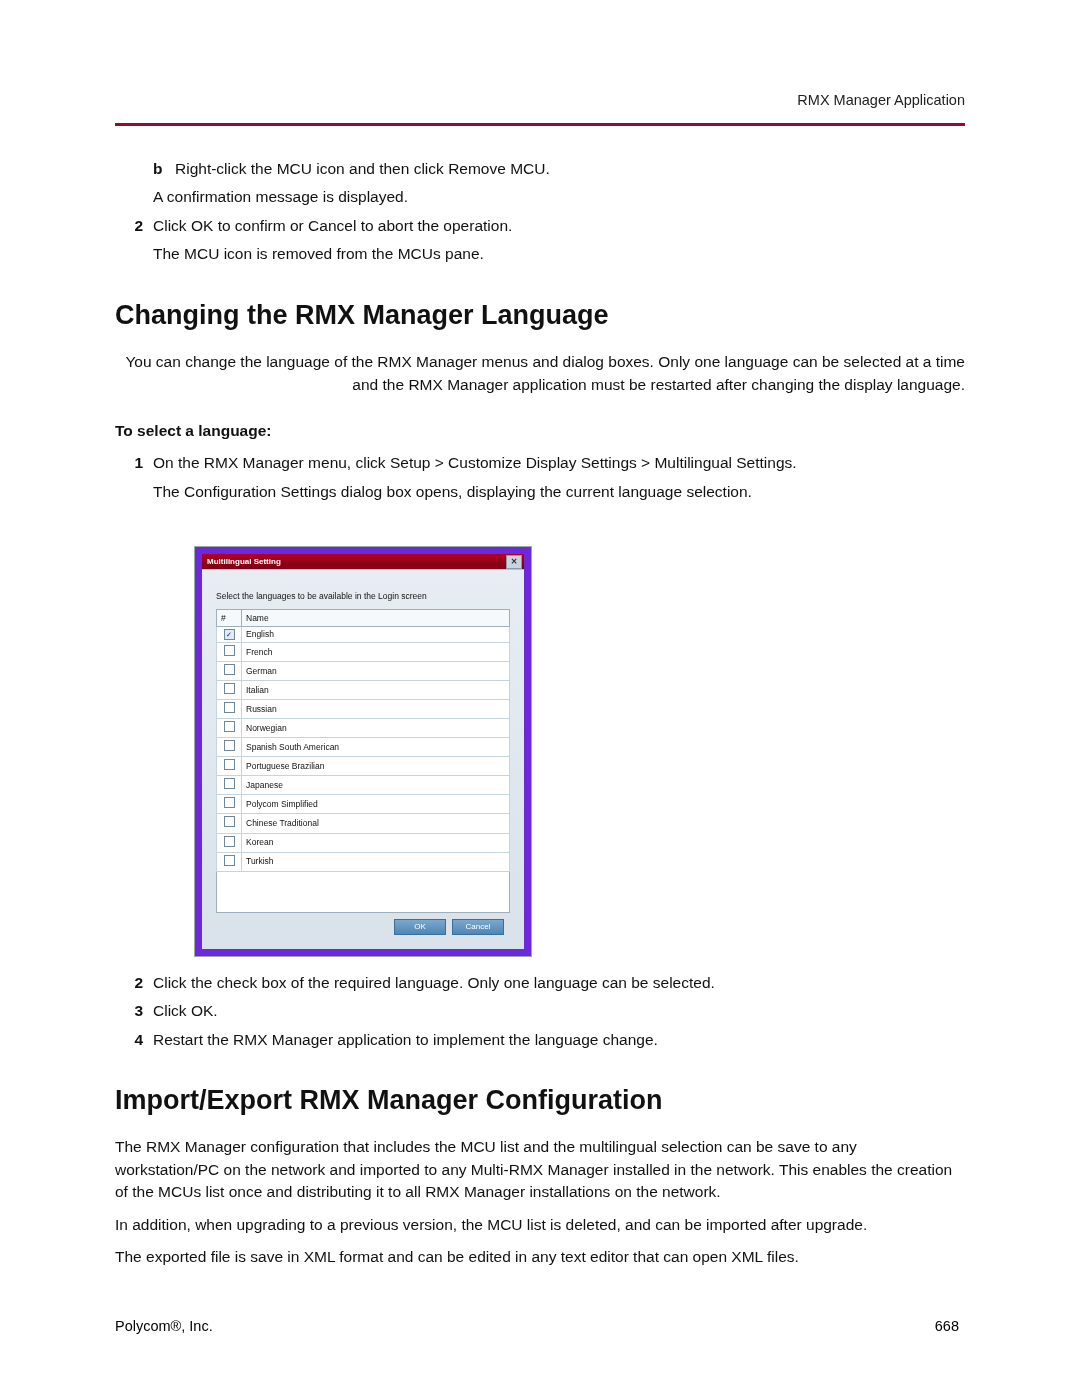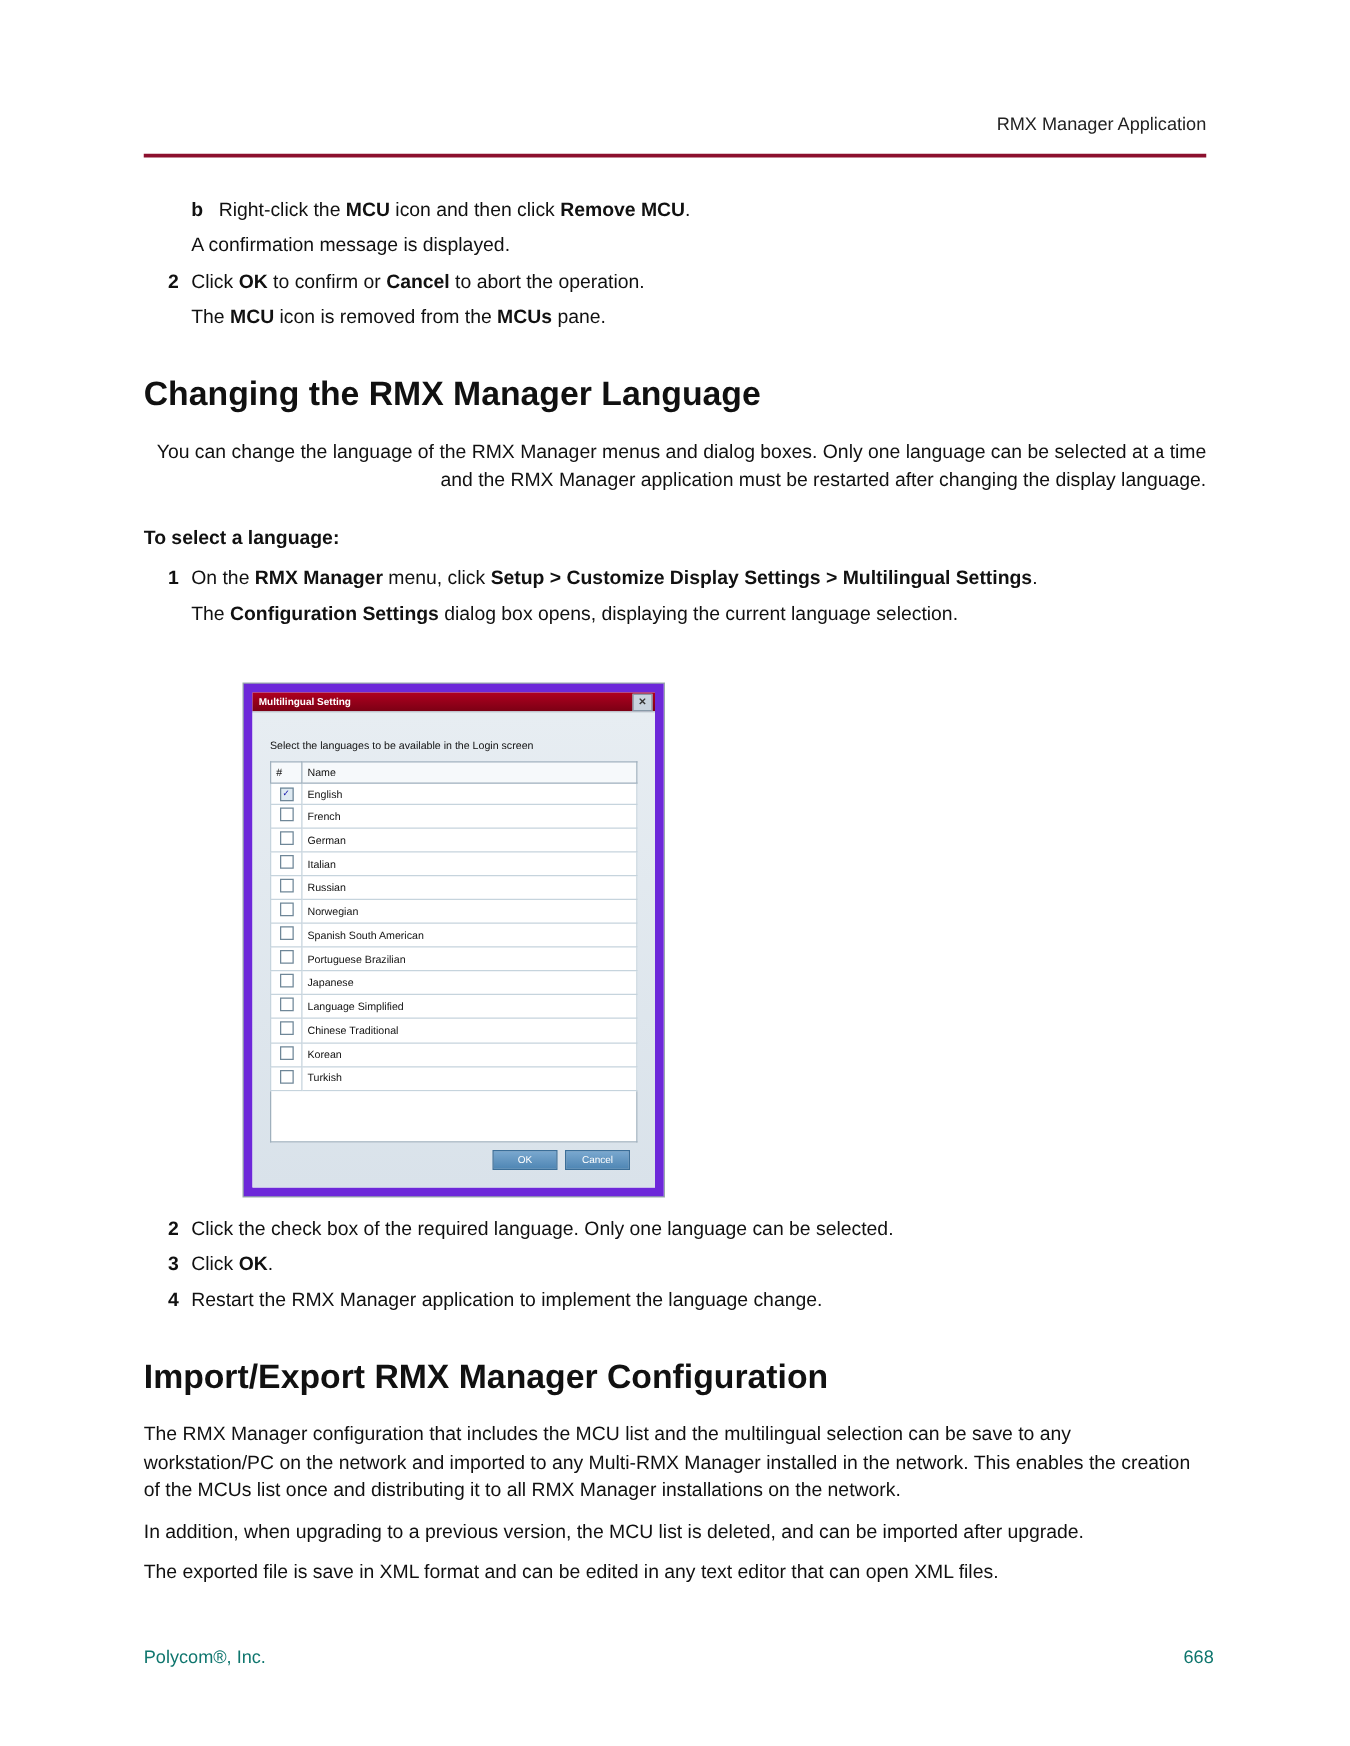--- a/index.html
+++ b/index.html
@@ -27,22 +27,22 @@
 .dlg-caption { font-size:8.5px; color:#111; margin-bottom:6px; }
 .lang-table { width:100%; border-collapse:collapse; background:#fff; border:1px solid #9fb0bd; }
 .lang-table th { text-align:left; font-weight:normal; border:1px solid #9fb0bd; padding:2px 4px; font-size:8.5px; background:#f6f9fb; }
 .lang-table td { border:1px solid #c6d4dd; padding:2px 4px; font-size:8.5px; line-height:1.3; }
 .lang-table td.chk { width:16px; text-align:center; }
 .lang-table td.chk .box { width:9px; height:9px; border:1px solid #6f8798; display:inline-flex; align-items:center; justify-content:center; background:#fff; font-size:7px; color:#11a; }
 .lang-table tr:nth-child(1) td.chk .box { background:#dfeaf2; }
 .dlg-blank { height:40px; background:#fff; border:1px solid #9fb0bd; border-top:none; }
 .dlg-buttons { padding:6px 6px 6px 0; display:flex; justify-content:flex-end; gap:6px; }
 .dlgbtn { width:50px; height:14px; font-size:8px; background:linear-gradient(#7aa8cf,#4f86b4); color:#fff; border:1px solid #3b6e98; cursor:pointer; display:flex; align-items:center; justify-content:center; }
-.footer { position:absolute; bottom:60px; left:115px; right:109px; display:flex; justify-content:space-between; font-size:14.5px; color:#0f766e; }
-b, .b { font-weight:bold; }
+.footer { position:absolute; bottom:60px; left:115px; right:121px; display:flex; justify-content:space-between; font-size:14.5px; color:#000000; }
+b, .b { font-weight:normal; }
 p { margin:0 0 10px 0; }
 </style>
 </head>
 <body>
 <div class="page">
   <div class="header-section">RMX Manager Application</div>
   <hr class="header-rule">
 
   <ul class="ol-outer">
     <li>
@@ -135,21 +135,21 @@
                     <tr>
                       <td class="chk"><span class="box"></span></td>
                       <td>Portuguese Brazilian</td>
                     </tr>
                     <tr>
                       <td class="chk"><span class="box"></span></td>
                       <td>Japanese</td>
                     </tr>
                     <tr>
                       <td class="chk"><span class="box"></span></td>
-                      <td>Language Simplified</td>
+                      <td>Polycom Simplified</td>
                     </tr>
                     <tr>
                       <td class="chk"><span class="box"></span></td>
                       <td>Chinese Traditional</td>
                     </tr>
                     <tr>
                       <td class="chk"><span class="box"></span></td>
                       <td>Korean</td>
                     </tr>
                     <tr>

